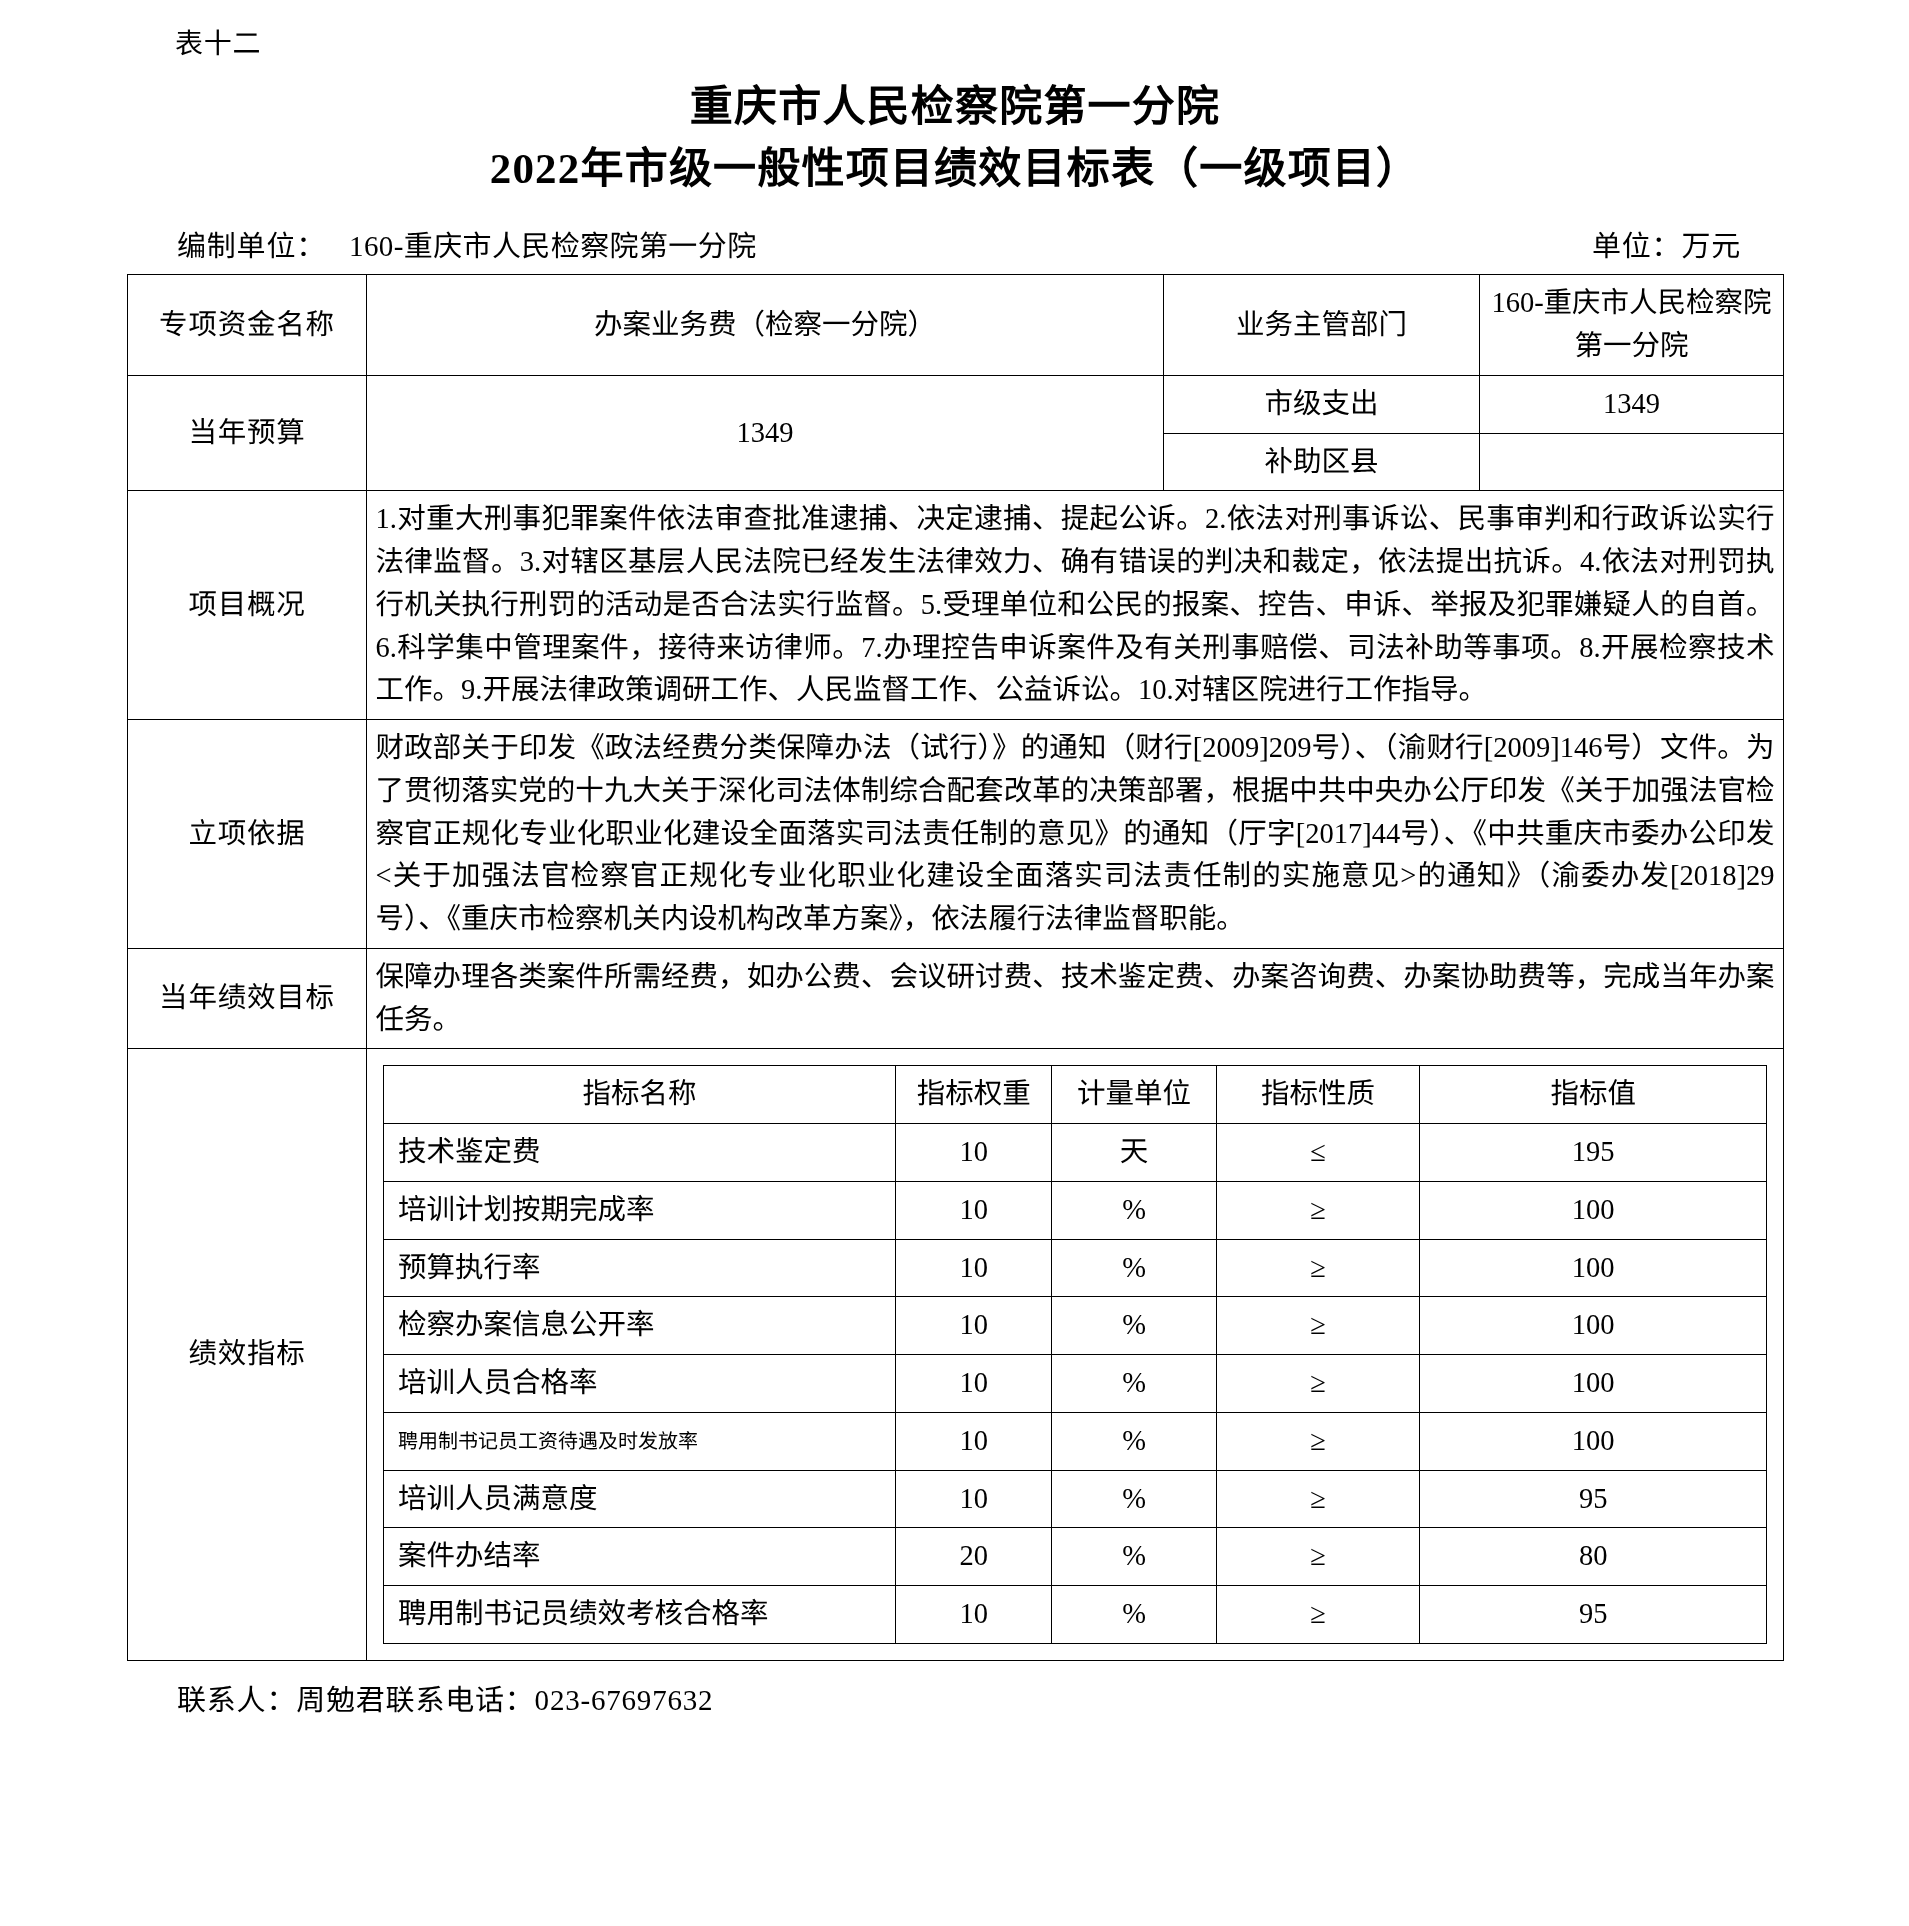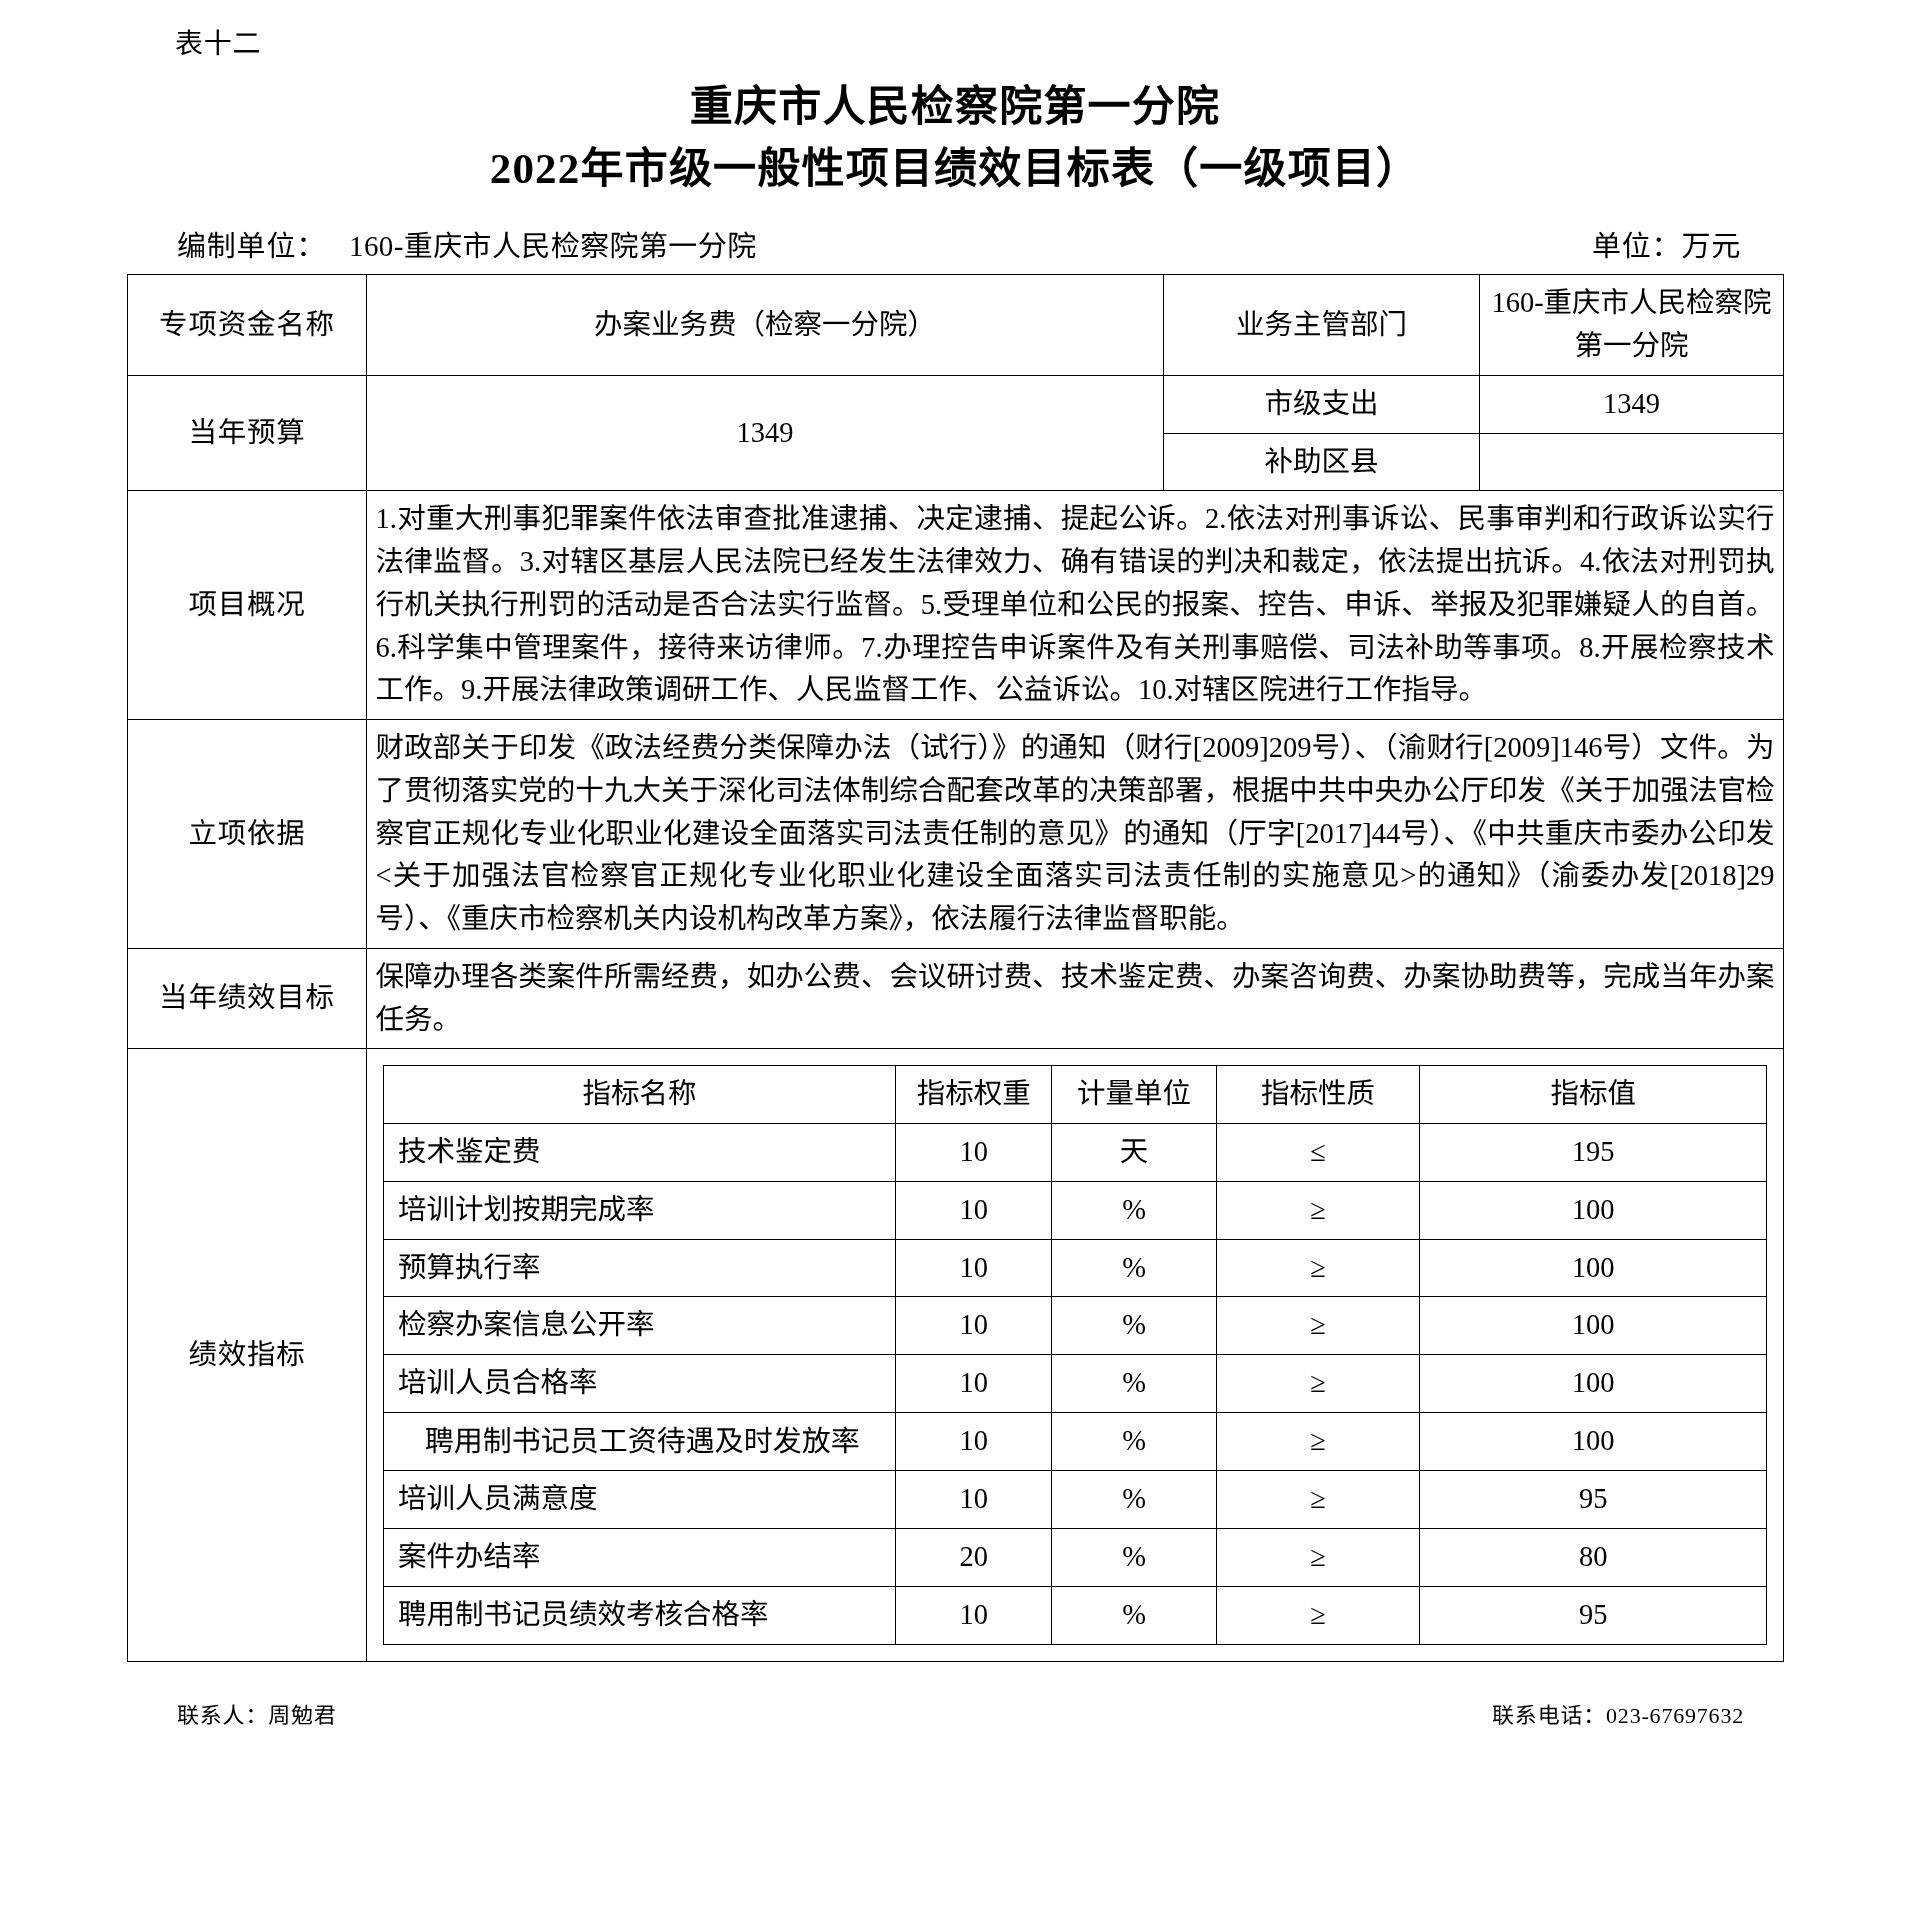--- a/index.html
+++ b/index.html
@@ -106,32 +106,31 @@
     font-size: 28px;
     padding: 10px 7px;
     text-align: center;
     vertical-align: middle;
   }
   .idx-table td.name {
     text-align: left;
     padding-left: 14px;
   }
   .idx-table td.name.small {
-    font-size: 29px;
-    text-align: center;
+    font-size: 20px;
   }
   .nested-wrap td {
     padding: 0;
   }
   .footer-row {
     display: flex;
-    justify-content: space-between;
-    margin-top: 35px;
+    justify-content: flex-start;
+    margin-top: 15px;
     padding: 0 39px 0 50px;
-    font-size: 22px;
+    font-size: 29px;
     letter-spacing: 0.8px;
   }
 </style>
 </head>
 <body>
 
 <div class="page">
 
   <div class="sheet-label">表十二</div>
 

